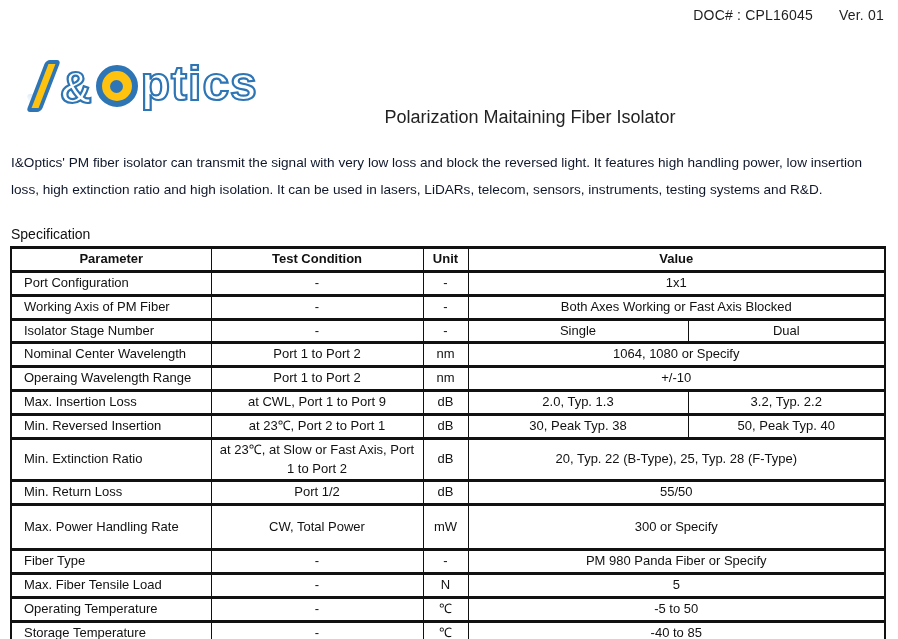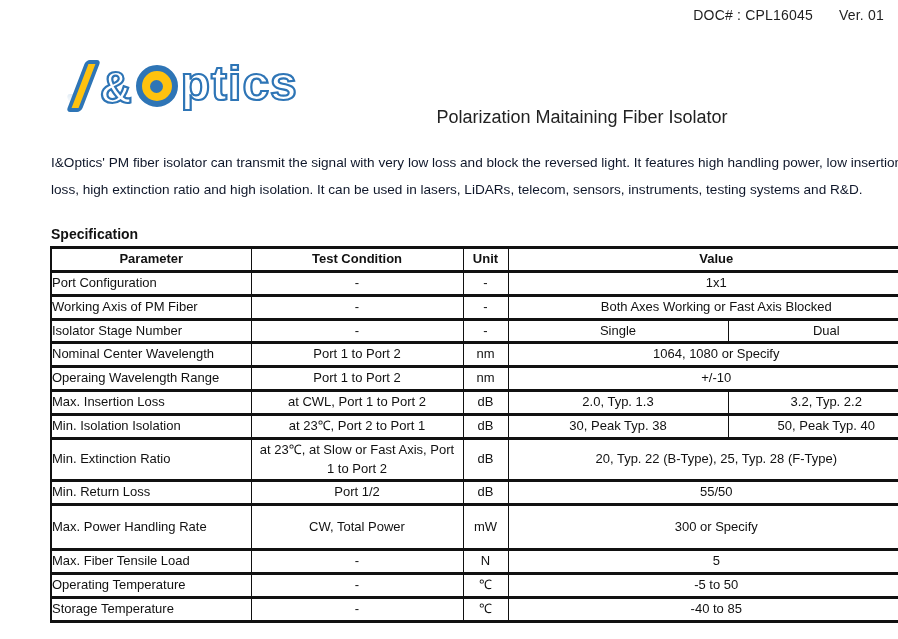--- a/index.html
+++ b/index.html
@@ -1,21 +1,21 @@
 <!DOCTYPE html>
 <html><head>
 <meta charset="utf-8">
 <style>
   * { margin:0; padding:0; box-sizing:border-box; }
   html,body { background:#ffffff; }
   body {
     width:898px; height:639px; overflow:hidden; position:relative;
     font-family:"Liberation Sans", sans-serif; color:#1a1a1a;
   }
-  .page { position:absolute; inset:0; background:#fff;margin-left:40px; }
+  .page { position:absolute; inset:0; background:#fff; }
 
   
   .doc-line {
     position:absolute; top:7px; right:14px;
     font-size:14px; color:#1f1f1f; letter-spacing:0.2px;
   }
   .doc-line .ver { margin-left:26px; }
 
   
   .logo {
@@ -42,55 +42,55 @@
   .logo-o {
     width:42px; height:42px; border-radius:50%;
     background:#FFC20E; border:6px solid #2E75B6;
     display:flex; align-items:center; justify-content:center;
     margin:0 1px 4px 1px; flex:none;
   }
   .logo-o-dot { width:13px; height:13px; border-radius:50%; background:#2E75B6; }
 
   
   .title {
-    position:absolute; top:107px; left:292px; width:500px;
+    position:absolute; top:107px; left:280px; width:500px;
     text-align:center; font-size:18px; color:#222;
   }
 
   
   .description {
     position:absolute; top:149px; left:11px; width:878px;
     font-size:13.6px; line-height:27px; color:#0f172a;
   }
 
   
   .section-heading {
     position:absolute; top:226px; left:11px;
-    font-size:14px; font-weight:bold; color:#111;
+    font-size:14px; font-weight:normal; color:#111;
   }
 
   
   table.spec {
     position:absolute; top:246px; left:10px; width:874px;
     border-collapse:collapse; table-layout:fixed;
     border:2px solid #111;
   }
   .spec th, .spec td {
     border:1px solid #111;
     border-top-width:3px; border-bottom-width:3px;
     font-size:13px; font-weight:normal; color:#111;
     text-align:center; vertical-align:middle;
     padding:1px 3px; line-height:1.45; overflow:hidden;
   }
   .spec th { height:21px;font-weight:bold; }
   .spec tr { height:21px; }
   .spec tr.h-2line { height:41px; }
   .spec tr.h-24 { height:23px; }
   .spec tr.h-46 { height:45px; }
-  .spec td.c-param { text-align:left; padding-left:0; }
+  .spec td.c-param { text-align:left; padding-left:12px; }
 </style>
 </head>
 <body>
 
 <div class="page">
 
   <div class="doc-line">
     <span>DOC# : CPL16045</span><span class="ver">Ver. 01</span>
   </div>
 
@@ -150,27 +150,27 @@
       <td colspan="2">1064, 1080 or Specify</td>
     </tr>
     <tr>
       <td class="c-param">Operaing Wavelength Range</td>
       <td>Port 1 to Port 2</td>
       <td>nm</td>
       <td colspan="2">+/-10</td>
     </tr>
     <tr>
       <td class="c-param">Max. Insertion Loss</td>
-      <td>at CWL, Port 1 to Port 2</td>
+      <td>at CWL, Port 1 to Port 9</td>
       <td>dB</td>
       <td>2.0, Typ. 1.3</td>
       <td>3.2, Typ. 2.2</td>
     </tr>
     <tr>
-      <td class="c-param">Min. Isolation Isolation</td>
+      <td class="c-param">Min. Reversed Insertion</td>
       <td>at 23℃, Port 2 to Port 1</td>
       <td>dB</td>
       <td>30, Peak Typ. 38</td>
       <td>50, Peak Typ. 40</td>
     </tr>
     <tr class="h-2line">
       <td class="c-param">Min. Extinction Ratio</td>
       <td>at 23℃, at Slow or Fast Axis, Port 1 to Port 2</td>
       <td>dB</td>
       <td colspan="2">20, Typ. 22 (B-Type), 25, Typ. 28 (F-Type)</td>
@@ -181,20 +181,26 @@
       <td>dB</td>
       <td colspan="2">55/50</td>
     </tr>
     <tr class="h-46">
       <td class="c-param">Max. Power Handling Rate</td>
       <td>CW, Total Power</td>
       <td>mW</td>
       <td colspan="2">300 or Specify</td>
     </tr>
     <tr>
+      <td class="c-param">Fiber Type</td>
+      <td>-</td>
+      <td>-</td>
+      <td colspan="2">PM 980 Panda Fiber or Specify</td>
+    </tr>
+    <tr>
       <td class="c-param">Max. Fiber Tensile Load</td>
       <td>-</td>
       <td>N</td>
       <td colspan="2">5</td>
     </tr>
     <tr>
       <td class="c-param">Operating Temperature</td>
       <td>-</td>
       <td>℃</td>
       <td colspan="2">-5 to 50</td>

